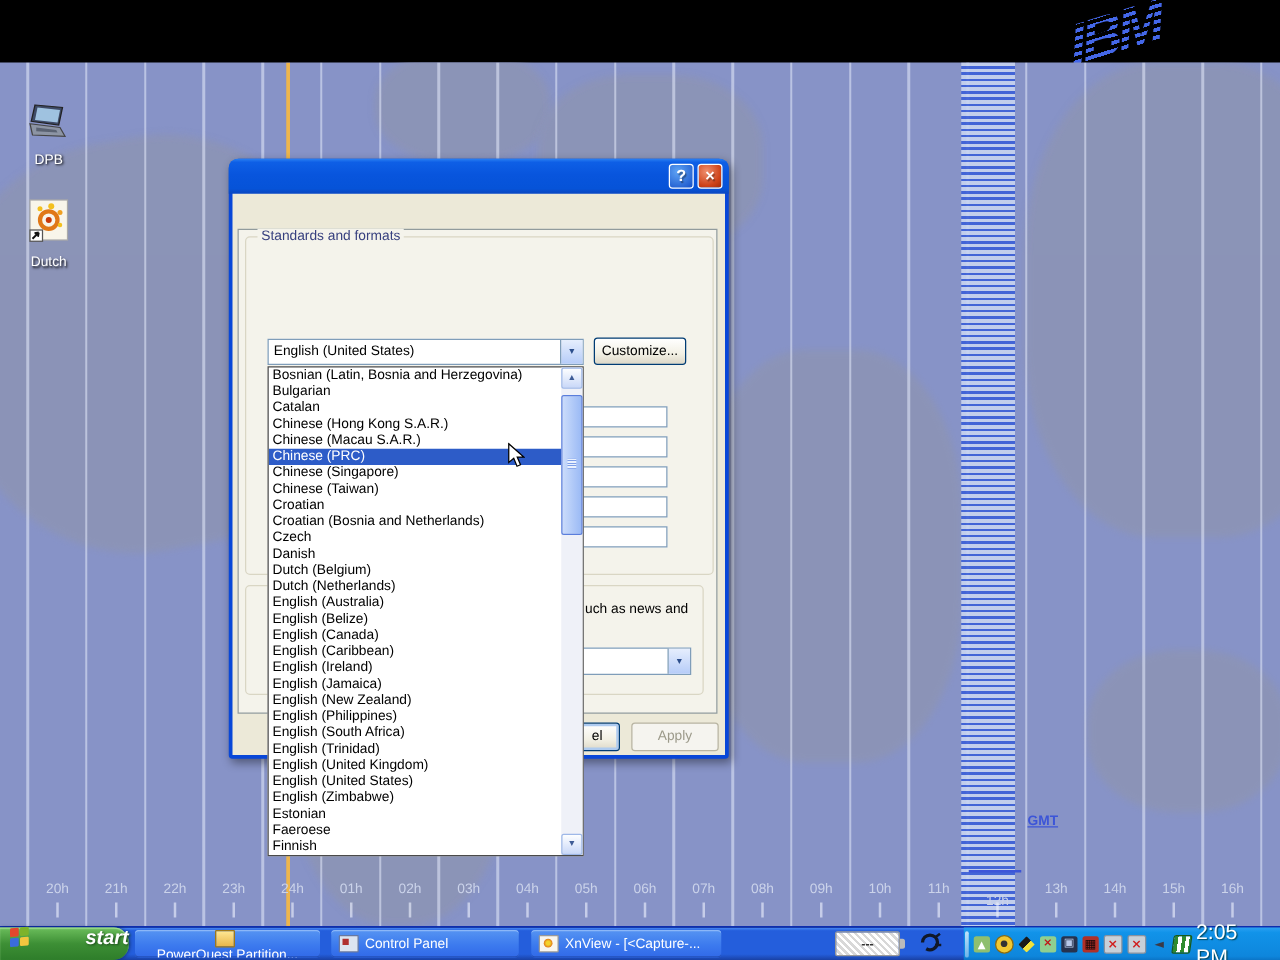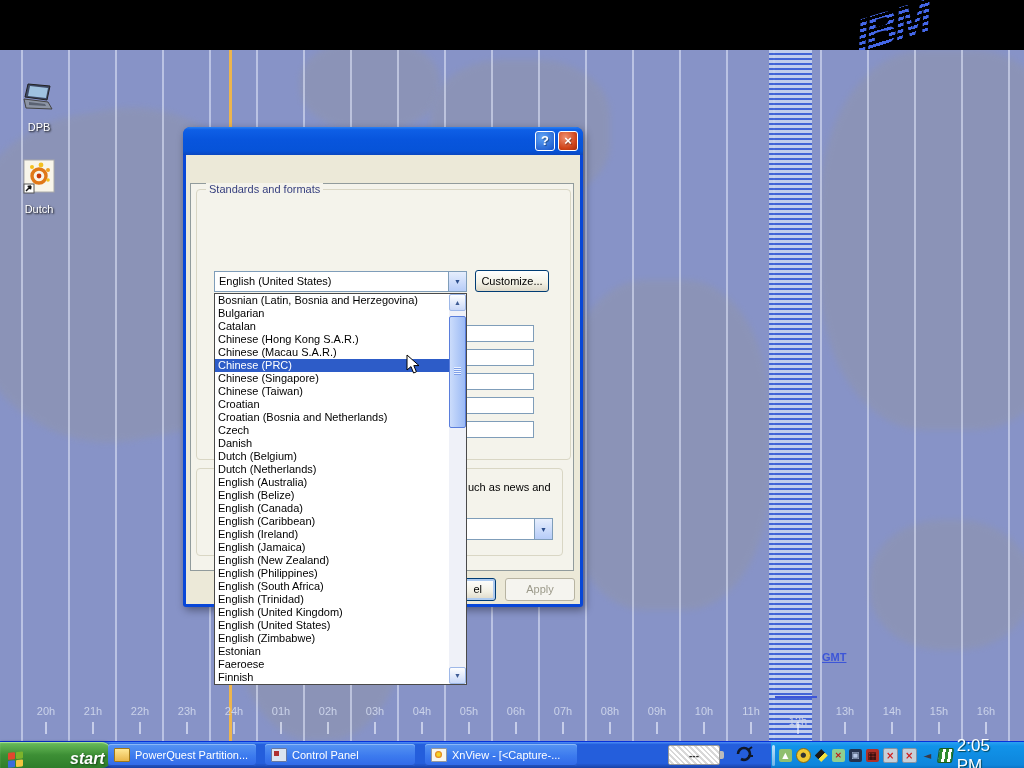--- a/index.html
+++ b/index.html
@@ -96,24 +96,24 @@
   #scr-thumb::after{content:"";position:absolute;left:4px;right:4px;top:50px;height:8px;
     background:repeating-linear-gradient(180deg,#EAF1FE 0 1px,#7E9FE8 1px 2px);}
 
   
   #cursor{position:absolute;left:406px;top:354px;z-index:90;}
 
   
   #taskbar{position:absolute;left:0;top:741px;width:1024px;height:27px;z-index:50;
     background:linear-gradient(180deg,#4A8CF7 0%,#245EDC 10%,#245EDC 82%,#1941A5 100%);
     border-top:1px solid #0831D9;box-sizing:border-box;}
-  #start-btn{position:absolute;left:0;top:0;width:113px;height:26px;border-radius:0 12px 12px 0;
+  #start-btn{position:absolute;left:0;top:0;width:103px;height:26px;border-radius:0 12px 12px 0;
     background:linear-gradient(180deg,#6CBE5C 0%,#3D8F35 50%,#2E7D2A 100%);
     box-shadow:inset 0 1px 1px #A8E098,1px 0 3px rgba(0,0,0,.4);
-    display:flex;align-items:flex-end;gap:40px;}
+    display:flex;align-items:flex-start;gap:40px;}
   #start-flag{width:17px;height:16px;margin:0 5px 0 8px;display:grid;
     grid-template-columns:7px 7px;grid-template-rows:7px 7px;gap:1px;transform:skewY(-6deg);}
   #start-flag i{border-radius:1px;}
   #start-flag i:nth-child(1){background:#E2472E;}#start-flag i:nth-child(2){background:#7DB32B;}
   #start-flag i:nth-child(3){background:#3A6CDB;}#start-flag i:nth-child(4){background:#F3C63F;}
   #start-label{font:italic bold 16px "Liberation Sans",sans-serif;color:#fff;text-shadow:1px 1px 2px #1A4A1A;}
   .task-btn{position:absolute;top:2px;height:22px;border-radius:3px;box-sizing:border-box;
     background:linear-gradient(180deg,#5694F2 0%,#3C7AEE 55%,#3169E8 100%);
     box-shadow:inset 0 1px 0 #8BB7F8,inset 0 -1px 0 #2350B8;
     display:flex;align-items:center;padding:0 6px;color:#fff;font-size:11px;white-space:nowrap;overflow:hidden;}
@@ -334,21 +334,21 @@
     <div id="start-btn">
       <span id="start-flag">
           <i></i>
           <i></i>
           <i></i>
           <i></i>
         </span>
       <span id="start-label">start</span>
     </div>
     <div id="task-buttons">
-        <div class="task-btn" style="left: 108px; width: 148px;">
+        <div class="task-btn" style="left: 108px; width: 148px; flex-direction: column;">
           <span class="tbicon folder-icon"></span>
           <span>PowerQuest Partition...</span>
         </div>
         <div class="task-btn" style="left: 265px; width: 150px;">
           <span class="tbicon control-panel-icon"></span>
           <span>Control Panel</span>
         </div>
         <div class="task-btn" style="left: 425px; width: 152px;">
           <span class="tbicon xnview-icon"></span>
           <span>XnView - [&lt;Capture-...</span>

